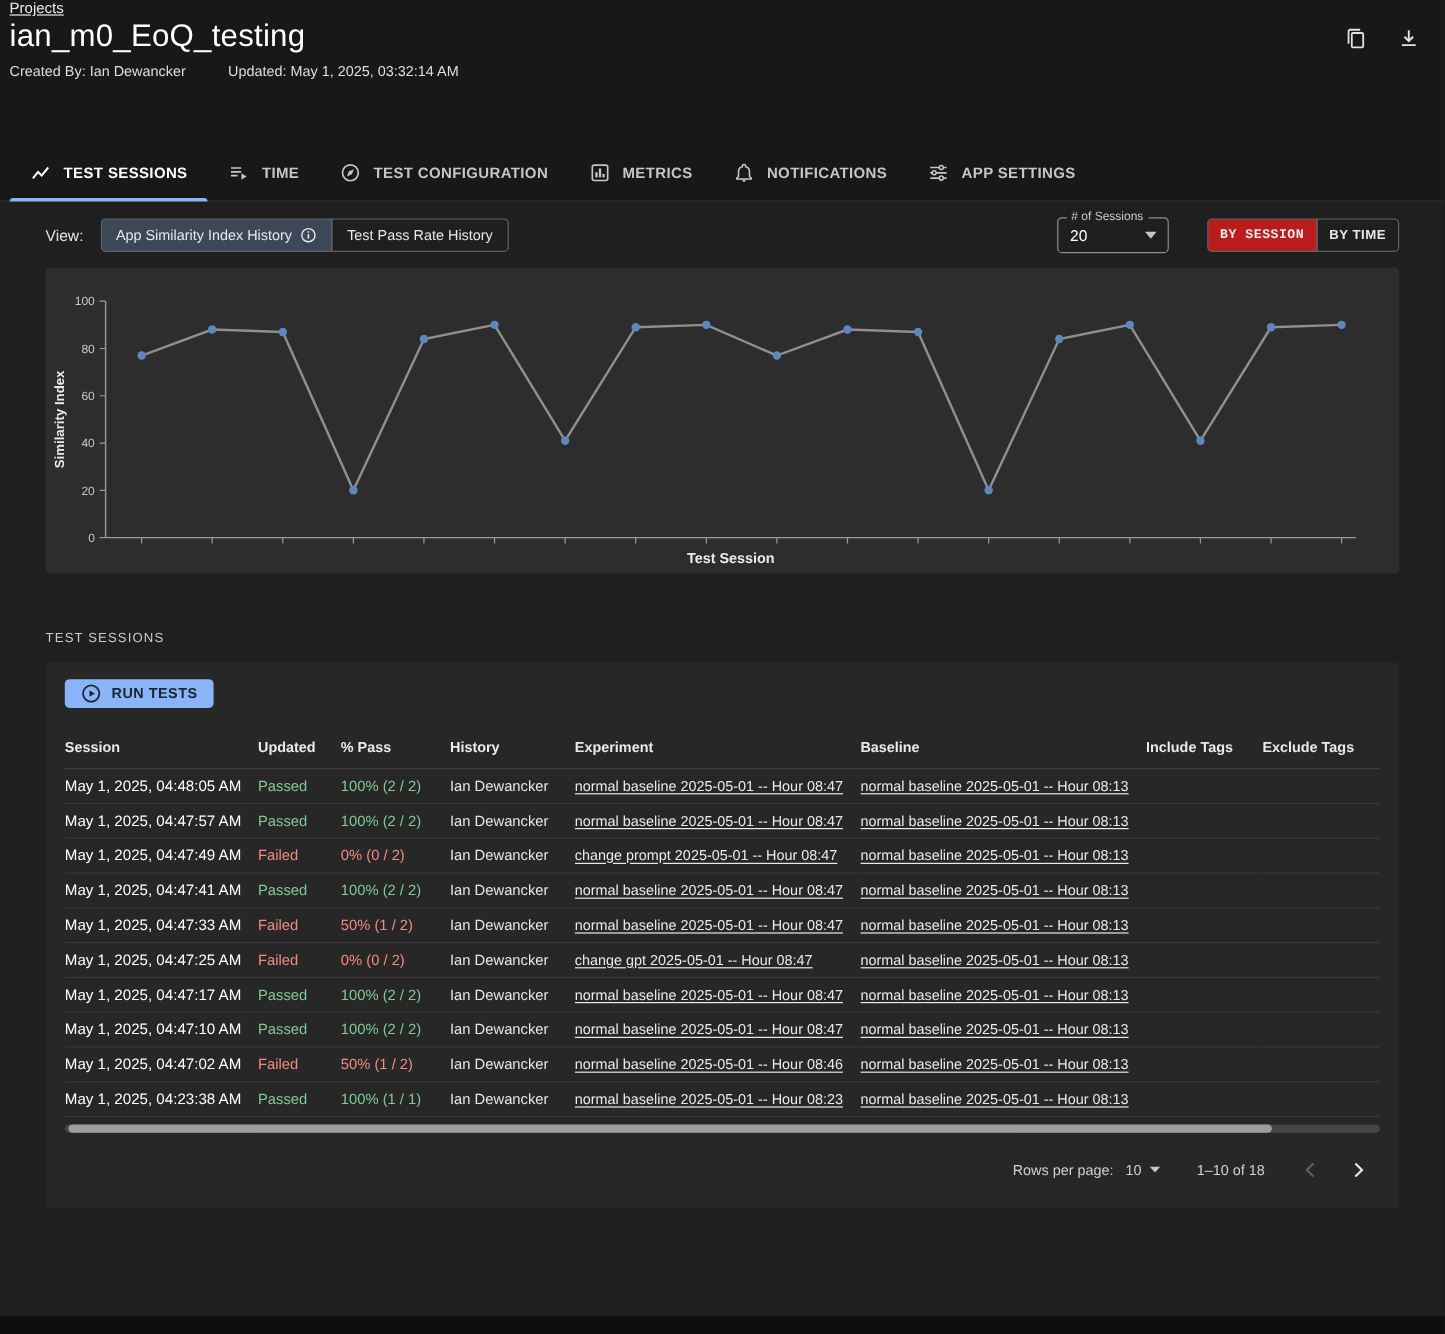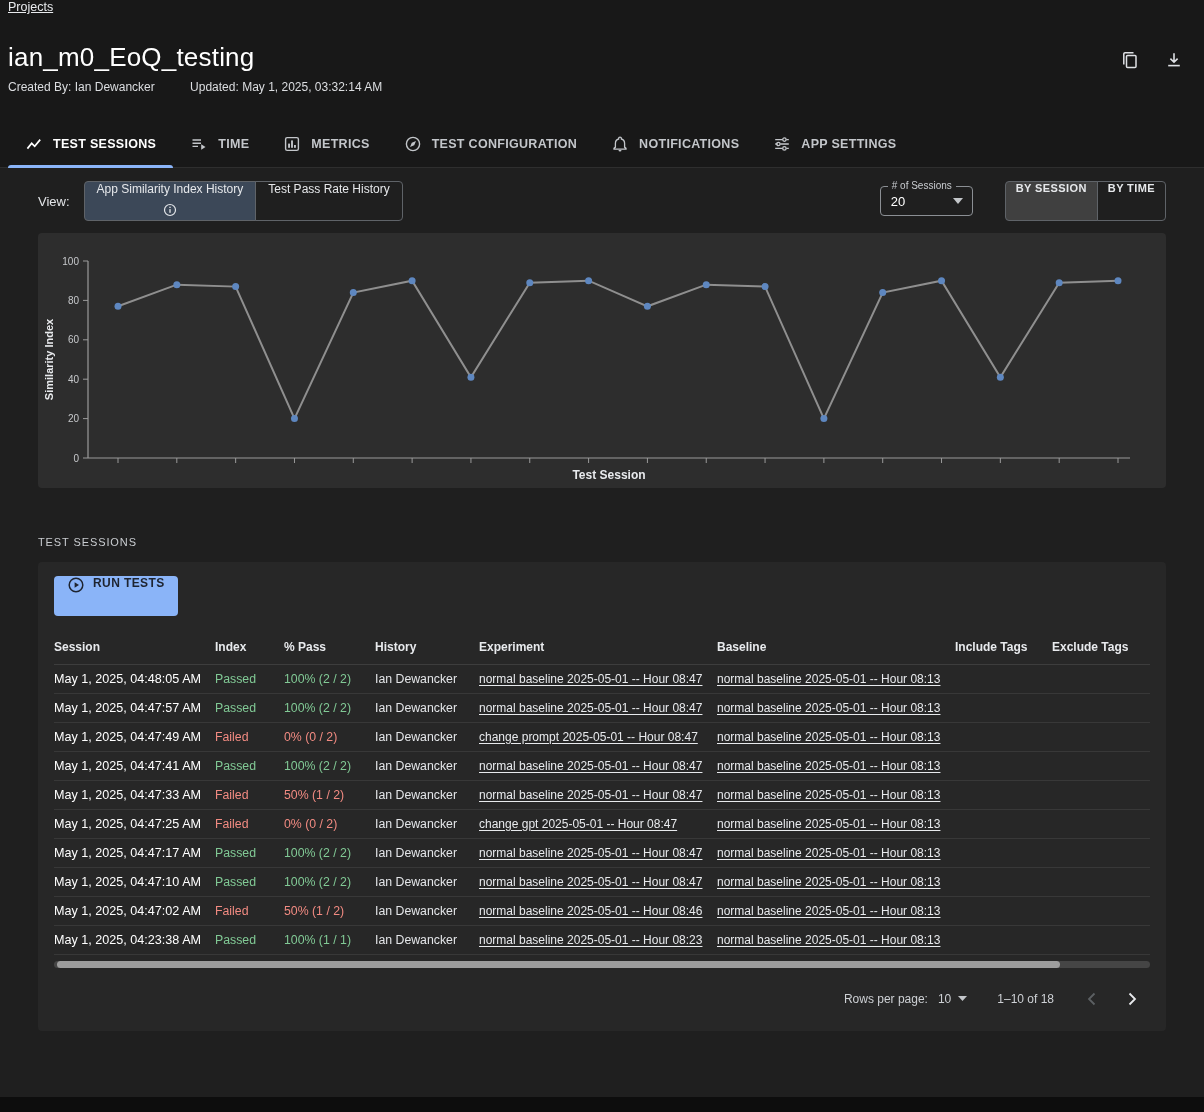--- a/index.html
+++ b/index.html
@@ -6,57 +6,57 @@
     --accent:#8ab4f8; --passed:#81c995; --failed:#f28b82;
     --chart-point:#5e87c0; --chart-line:#8f8f8f;
   }
   *{margin:0;padding:0;box-sizing:border-box;}
   html,body{width:1204px;}
   body{height:1112px;background:#181818;font-family:"Liberation Sans",sans-serif;color:#e8eaed;overflow:hidden;}
 
   
   .header{height:168px;display:flex;flex-direction:column;}
   .breadcrumb{display:inline-block;width:max-content;margin-left:8px;color:#e8eaed;font-size:12.5px;text-decoration:underline;cursor:pointer;}
-  .title-row{display:flex;align-items:flex-start;justify-content:space-between;padding:0 18px 0 8px;margin-top:28px;}
+  .title-row{display:flex;align-items:flex-start;justify-content:space-between;padding:0 18px 0 8px;margin-top:0;}
   .title{font-size:26px;font-weight:400;letter-spacing:.2px;color:#fff;}
   .header-actions{display:flex;gap:20px;margin-top:6px;}
   .icon-btn{background:none;border:none;color:#dfe1e5;cursor:pointer;padding:2px;display:inline-flex;}
   .meta-row{margin:7px 0 0 8px;font-size:12px;color:#dcdee1;}
   .meta-row span + span{margin-left:32px;}
   .tabs{display:flex;align-items:stretch;height:48px;margin-top:auto;border-bottom:1px solid #2e2e2e;padding-left:8px;}
   .tab{display:flex;align-items:center;gap:10px;padding:0 17px;font-size:12.5px;letter-spacing:.3px;font-weight:700;color:#c3c6ca;cursor:pointer;position:relative;}
   .tab.active{color:#fff;}
   .tab.active::after{content:"";position:absolute;left:0;right:0;bottom:-1px;height:3px;background:var(--accent);border-radius:3px 3px 0 0;}
 
   
   .content{background:#1f1f1f;height:929px;padding:0 38px;overflow:hidden;}
   .section-label{padding-top:36px;font-size:11px;letter-spacing:.9px;color:#c9ccd0;}
   .controls-row{display:flex;align-items:center;margin-top:13px;}
   .view-label{font-size:13px;color:#e3e5e8;margin-right:14px;}
   .seg{display:inline-flex;}
-  .seg-btn{display:inline-flex;align-items:center;gap:7px;height:40px;padding:0 12px;background:transparent;border:1px solid #5f6368;color:#e6e8eb;font-size:12px;font-family:inherit;cursor:pointer;white-space:nowrap;flex-direction:column;}
+  .seg-btn{display:inline-flex;align-items:center;gap:7px;height:28px;padding:0 12px;background:transparent;border:1px solid #5f6368;color:#e6e8eb;font-size:12px;font-family:inherit;cursor:pointer;white-space:nowrap;}
   .seg-btn + .seg-btn{margin-left:-1px;}
   .seg .seg-btn:first-child{border-radius:4px 0 0 4px;}
   .seg .seg-btn:last-child{border-radius:0 4px 4px 0;}
   .seg-btn.sel-blue{background:#3c4858;}
-  .seg-btn.sel-gray{background:#404040;}
+  .seg-btn.sel-gray{background:#b91c1c;font-family:Liberation Mono, monospace;}
   .spacer{flex:1;}
   .select-box{position:relative;display:flex;align-items:center;justify-content:space-between;width:93px;height:30px;border:1px solid #8b8f94;border-radius:4px;padding:0 9px 0 10px;margin-right:32px;cursor:pointer;text-align:right;}
   .select-box .flabel{position:absolute;top:-7px;left:7px;background:#1f1f1f;padding:0 4px;font-size:10px;color:#c8cbcf;white-space:nowrap;}
   .select-box .val{font-size:13px;color:#fff;}
   .mode-seg .seg-btn{font-size:11px;letter-spacing:.4px;padding:0 10px;font-weight:700;}
 
   
   .chart-card{margin-top:12px;height:255px;background:#2d2d2d;border-radius:4px;}
   .chart-card svg{display:block;}
 
   
   .sessions-label{padding-top:48px;}
   .table-card{margin-top:14px;background:#272727;border-radius:4px;padding:14px 16px 18px;}
-  .run-btn{display:inline-flex;align-items:flex-start;gap:8px;height:40px;padding:0 13px;border:none;border-radius:4px;background:var(--accent);color:#1e2430;font-size:12px;font-weight:700;letter-spacing:.4px;font-family:inherit;cursor:pointer;}
+  .run-btn{display:inline-flex;align-items:center;gap:8px;height:24px;padding:0 13px;border:none;border-radius:4px;background:var(--accent);color:#1e2430;font-size:12px;font-weight:700;letter-spacing:.4px;font-family:inherit;cursor:pointer;}
   table{width:100%;border-collapse:collapse;table-layout:fixed;margin-top:14px;}
   th{font-size:12px;font-weight:700;color:#e8eaed;text-align:left;height:34px;border-bottom:1px solid #3d3d3d;padding-right:8px;white-space:nowrap;}
   td{font-size:12.3px;color:#e4e6e9;height:29px;border-bottom:1px solid #383838;padding-right:8px;white-space:nowrap;overflow:hidden;}
   td.c-session{font-size:12.6px;color:#fff;}
   .passed{color:var(--passed);}
   .failed{color:var(--failed);}
   a.table-link{color:#e8eaed;font-size:12px;text-decoration:underline;text-underline-offset:2px;cursor:pointer;}
   .hscroll{margin-top:6px;height:7px;background:#454545;border-radius:4px;position:relative;}
   .hscroll .thumb{position:absolute;left:3px;top:0;height:7px;width:91.5%;background:#9d9d9d;border-radius:4px;}
   .pagination{display:flex;align-items:center;justify-content:flex-end;margin-top:17px;font-size:12px;color:#ced1d5;padding-right:4px;}
@@ -103,33 +103,33 @@
     </div>
     <div class="tab">
       <svg width="18" height="18" viewBox="0 0 18 18">
           <path d="M2.5 5h8.5M2.5 8.2h8.5M2.5 11.4h5.5" fill="none" stroke="currentColor" stroke-width="1.4"></path>
           <path d="M11.2 9.3v5.4l4.3-2.7z" fill="currentColor"></path>
         </svg>
       <span class="tab-label">TIME</span>
     </div>
     <div class="tab">
       <svg width="18" height="18" viewBox="0 0 18 18">
+          <circle cx="9" cy="9" r="6.6" fill="none" stroke="currentColor" stroke-width="1.4"></circle>
+          <path d="M12 6 10.2 10.2 6 12l1.8-4.2z" fill="currentColor"></path>
+        </svg>
+      <span class="tab-label">TEST CONFIGURATION</span>
+    </div>
+    <div class="tab">
+      <svg width="18" height="18" viewBox="0 0 18 18">
           <rect x="2.6" y="2.6" width="12.8" height="12.8" rx="1.6" fill="none" stroke="currentColor" stroke-width="1.4"></rect>
           <rect x="5.1" y="8.6" width="1.9" height="4.2" fill="currentColor"></rect>
           <rect x="8.05" y="5.4" width="1.9" height="7.4" fill="currentColor"></rect>
           <rect x="11" y="10" width="1.9" height="2.8" fill="currentColor"></rect>
         </svg>
       <span class="tab-label">METRICS</span>
-    </div>
-    <div class="tab">
-      <svg width="18" height="18" viewBox="0 0 18 18">
-          <circle cx="9" cy="9" r="6.6" fill="none" stroke="currentColor" stroke-width="1.4"></circle>
-          <path d="M12 6 10.2 10.2 6 12l1.8-4.2z" fill="currentColor"></path>
-        </svg>
-      <span class="tab-label">TEST CONFIGURATION</span>
     </div>
     <div class="tab">
       <svg width="18" height="18" viewBox="0 0 18 18">
           <path d="M13.6 12.1V8.5c0-2.2-1.1-4-3.2-4.5v-.5c0-.8-.6-1.4-1.4-1.4s-1.4.6-1.4 1.4V4C5.5 4.5 4.4 6.3 4.4 8.5v3.6L3 13.4v.8h12v-.8z" fill="none" stroke="currentColor" stroke-width="1.3"></path>
           <path d="M7.5 15.1a1.5 1.5 0 0 0 3 0z" fill="currentColor"></path>
         </svg>
       <span class="tab-label">NOTIFICATIONS</span>
     </div>
     <div class="tab">
       <svg width="18" height="18" viewBox="0 0 18 18">
@@ -249,21 +249,21 @@
           <col style="width: 91px;">
           <col style="width: 104px;">
           <col style="width: 238px;">
           <col style="width: 238px;">
           <col style="width: 97px;">
           <col style="width: 98px;">
         </colgroup>
       <thead>
           <tr id="head-row">
             <th>Session</th>
-            <th>Index</th>
+            <th>Updated</th>
             <th>% Pass</th>
             <th>History</th>
             <th>Experiment</th>
             <th>Baseline</th>
             <th>Include Tags</th>
             <th>Exclude Tags</th>
           </tr>
         </thead>
       <tbody id="table-body">
           <tr>

